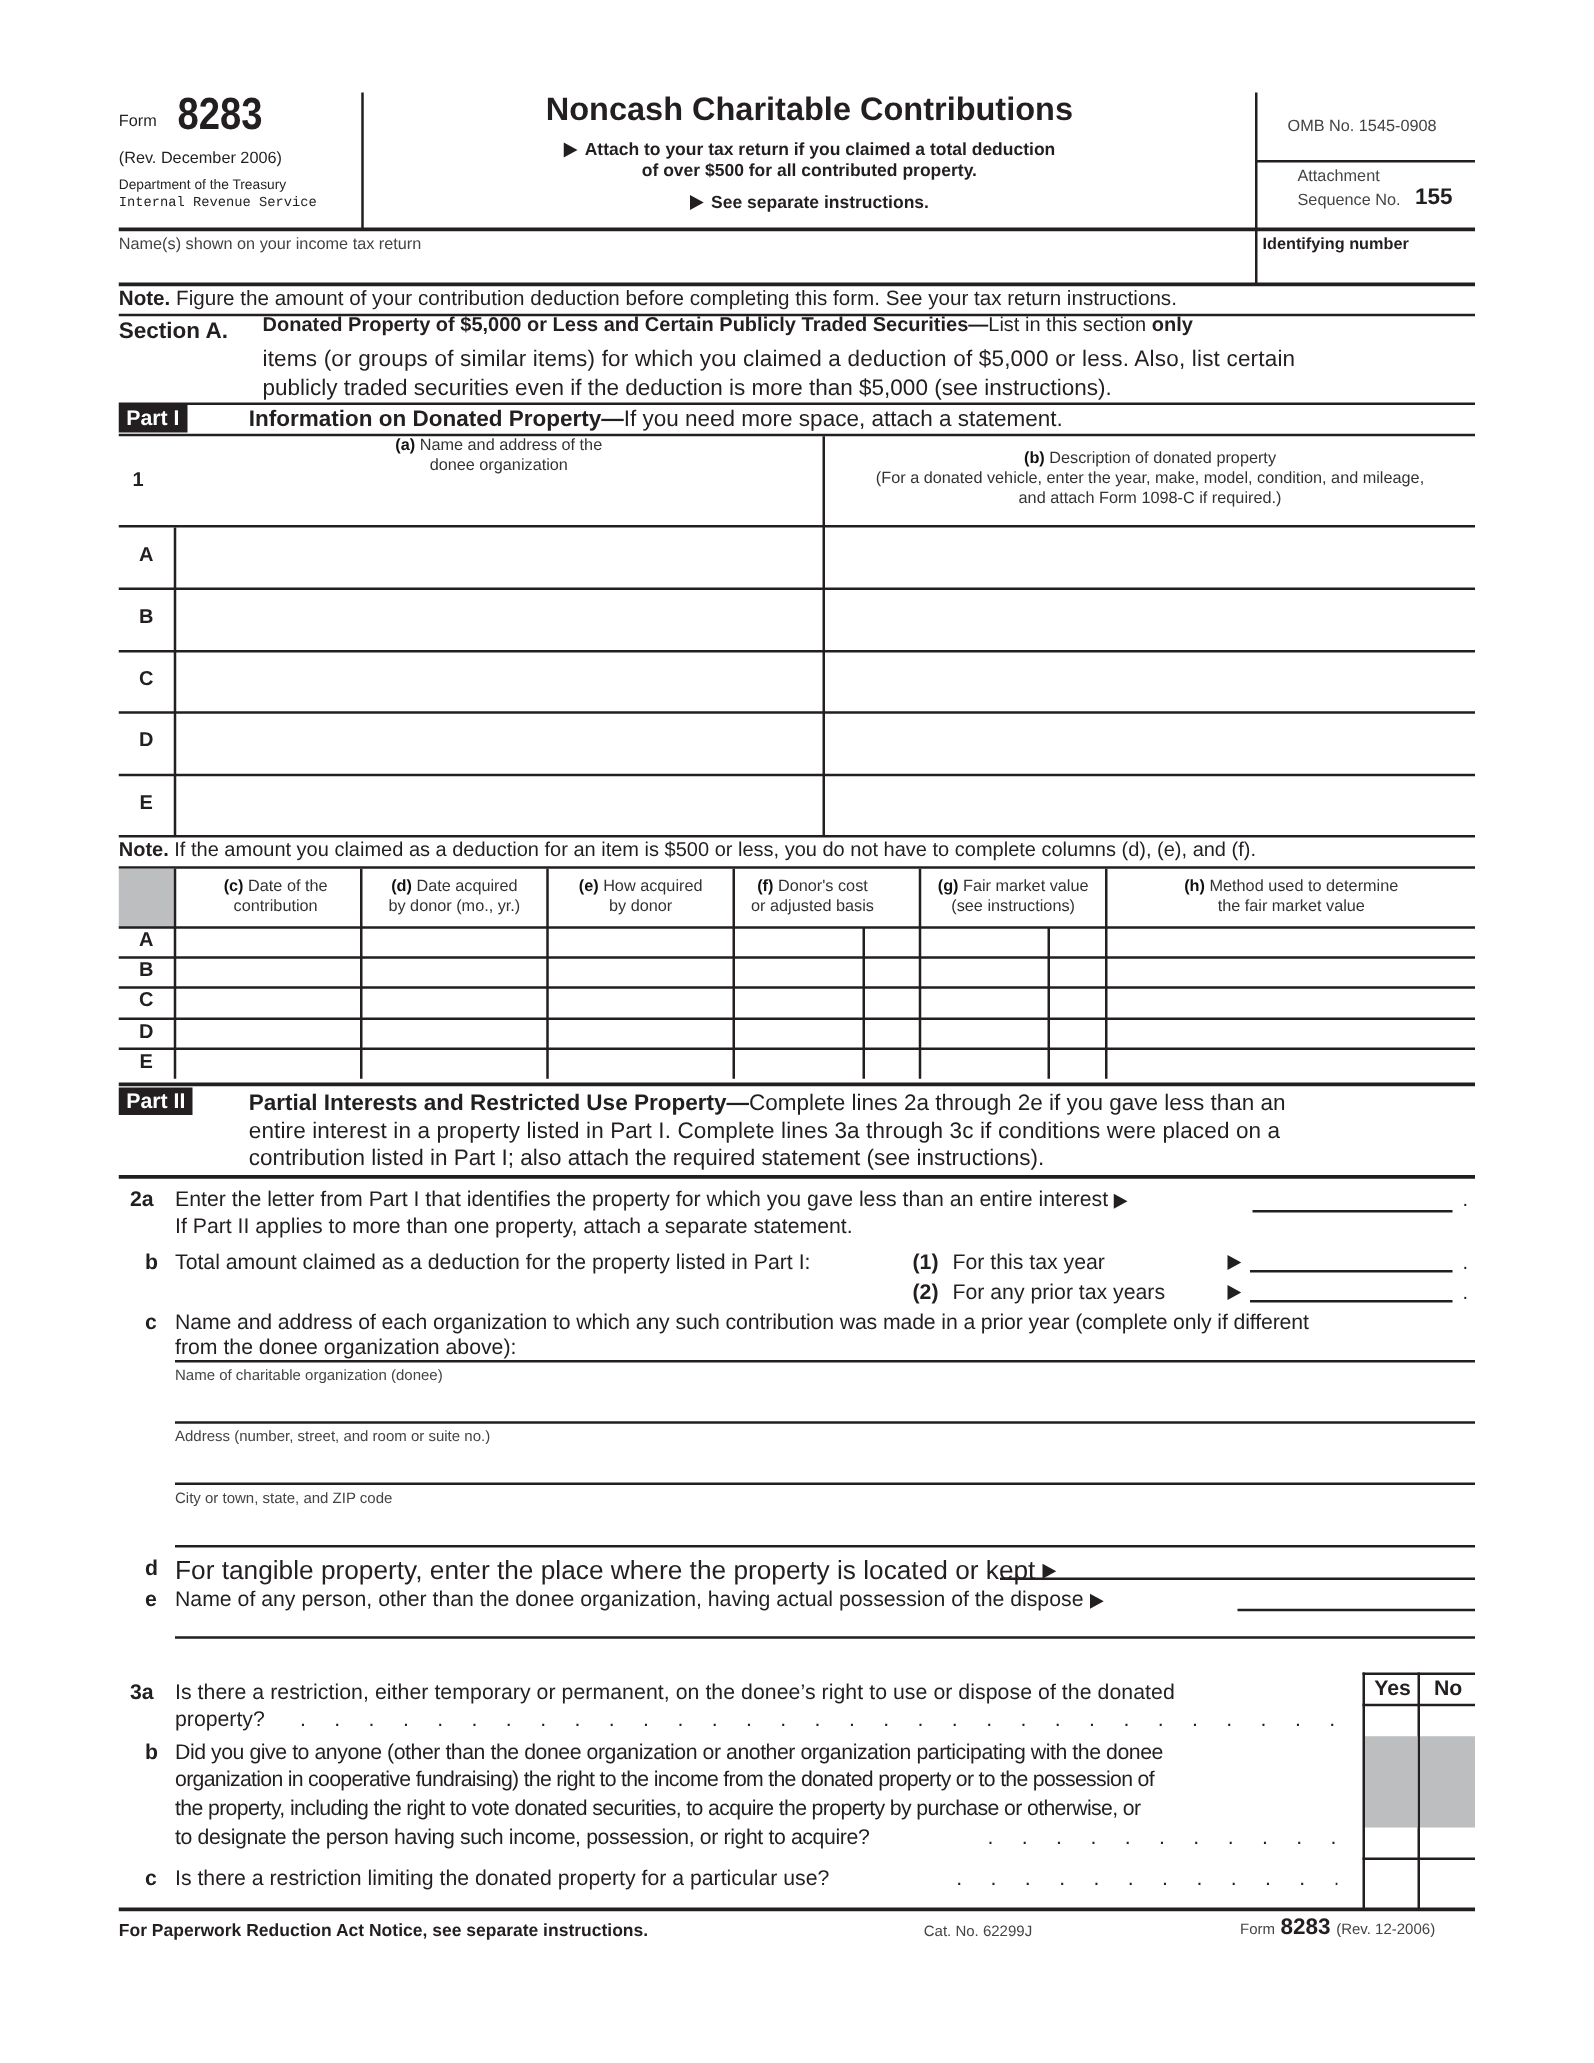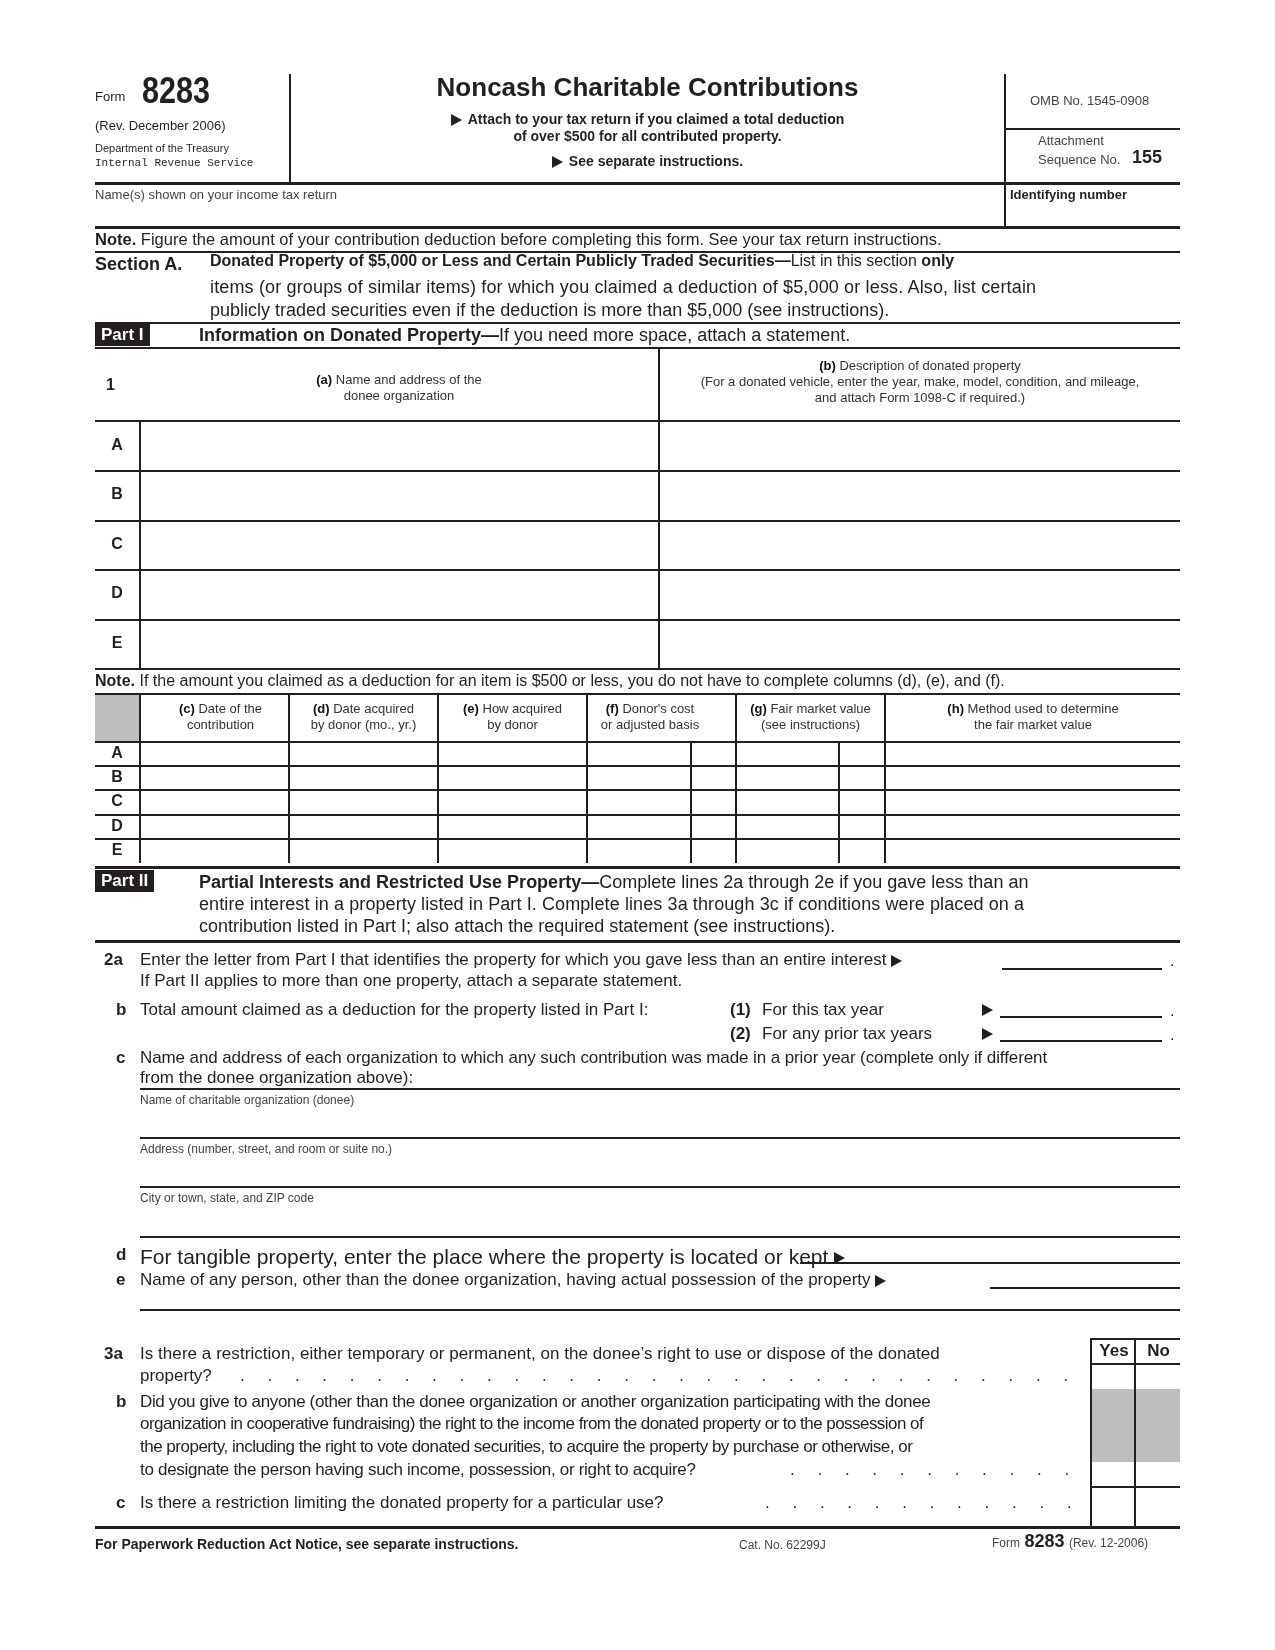--- a/index.html
+++ b/index.html
@@ -73,21 +73,21 @@
 
 <div>
   <span class="partbox" style="left:95px;top:324px;">Part I</span>
   <div class="t" style="left:199px;top:325px;font-size:18px;">
     <b>Information on Donated Property—</b><span>If you need more space, attach a statement.</span>
   </div>
 </div>
 <div class="hr" style="left:95px;top:347px;width:1085px;height:2px;"></div>
 
 <span class="t b" style="left:106px;top:376px;font-size:16px;">1</span>
-<div class="cell-hdr" style="left:140px;width:518px;top:372px;">
+<div class="cell-hdr" style="left:140px;width:518px;top:348px;">
   <b>(a)</b> <span>Name and address of the</span><br>
   <span>donee organization</span>
 </div>
 <div class="vr" style="left:658px;top:349px;width:2px;height:320px;"></div>
 <div class="cell-hdr" style="left:660px;width:520px;top:358px;">
   <b>(b)</b> <span>Description of donated property</span><br>
   <span>(For a donated vehicle, enter the year, make, model, condition, and mileage,</span><br>
   <span>and attach Form 1098-C if required.)</span>
 </div>
 <div class="hr" style="left:95px;top:420px;width:1085px;height:2px;"></div>
@@ -226,21 +226,21 @@
 <div class="hr" style="left:140px;top:1236px;width:1040px;height:2px;"></div>
 
 <span class="t b" style="left:116px;top:1245px;font-size:17px;">d</span>
 <div class="t" style="left:140px;top:1245px;font-size:21px;">
   <span>For tangible property, enter the place where the property is located or kept</span> <span class="arrow"></span>
 </div>
 <div class="abs" style="left:800px;top:1246px;width:380px;height:16px;border-bottom:2px solid #231f20;"></div>
 
 <span class="t b" style="left:116px;top:1270px;font-size:17px;">e</span>
 <div class="t" style="left:140px;top:1270px;font-size:17px;">
-  <span>Name of any person, other than the donee organization, having actual possession of the property</span> <span class="arrow"></span>
+  <span>Name of any person, other than the donee organization, having actual possession of the dispose</span> <span class="arrow"></span>
 </div>
 <div class="abs" style="left:990px;top:1271px;width:190px;height:16px;border-bottom:2px solid #231f20;"></div>
 <div class="abs" style="left:140px;top:1293px;width:1040px;height:16px;border-bottom:2px solid #231f20;"></div>
 
 <div>
   <div class="vr" style="left:1090px;top:1338px;width:2px;height:190px;"></div>
   <div class="vr" style="left:1134px;top:1338px;width:2px;height:190px;"></div>
   <div class="hr" style="left:1090px;top:1338px;width:90px;height:2px;"></div>
   <span class="t b" style="left:1093px;top:1341px;width:42px;text-align:center;font-size:17px;">Yes</span>
   <span class="t b" style="left:1137px;top:1341px;width:43px;text-align:center;font-size:17px;">No</span>

